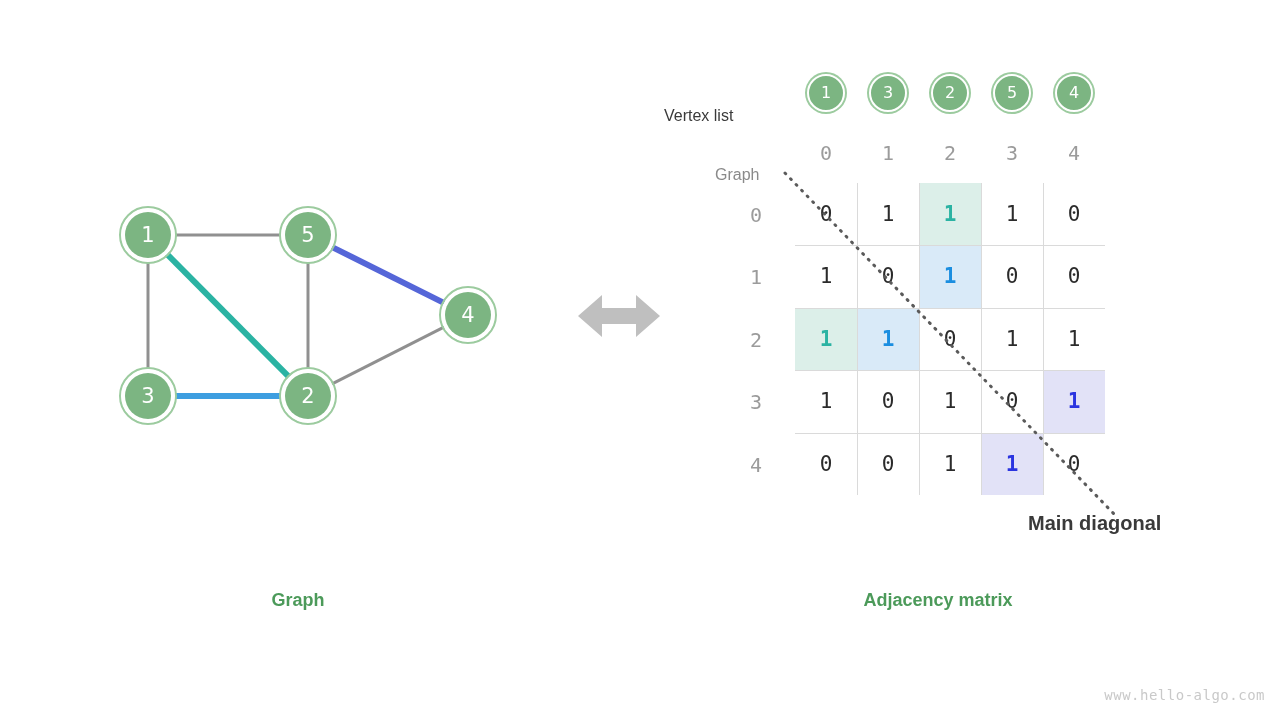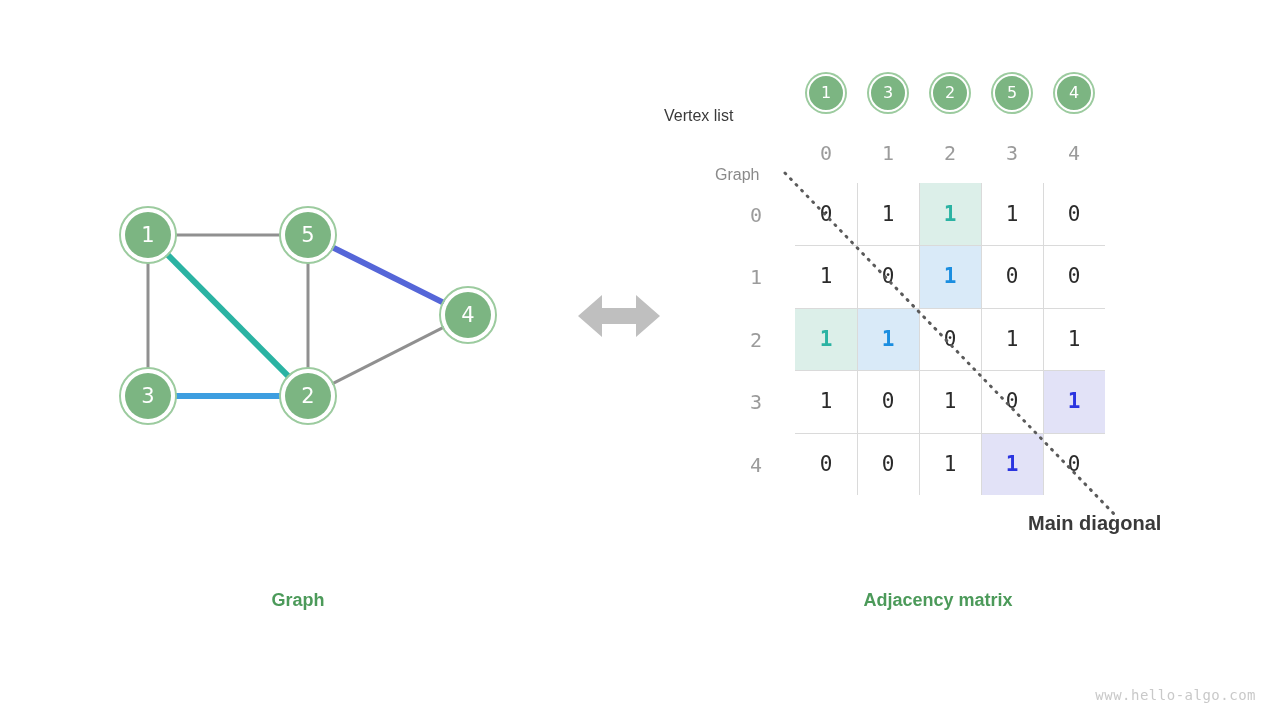--- a/index.html
+++ b/index.html
@@ -146,21 +146,21 @@
     color: #4c9a5a;
     text-align: center;
     white-space: nowrap;
   }
   #caption-graph  { left: 198px; top: 590px; width: 200px; }
   #caption-matrix { left: 818px; top: 590px; width: 240px; }
 
   
   #watermark {
     position: absolute;
-    right: 24px;
+    right: 15px;
     bottom: 17px;
     font-family: "DejaVu Sans Mono", monospace;
     font-size: 14px;
     color: #c9c9c9;
     letter-spacing: 0.5px;
     text-align: center;
   }
 </style>
 </head>
 <body>

